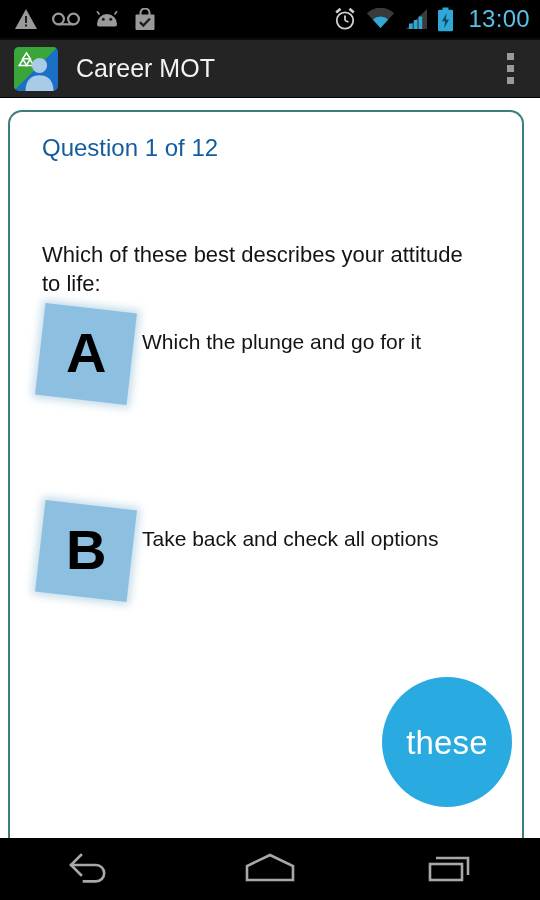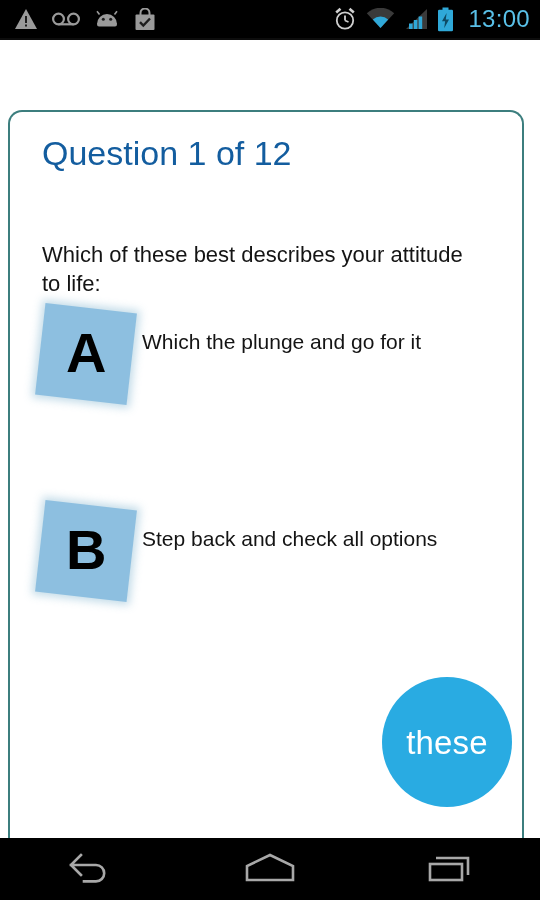--- a/index.html
+++ b/index.html
@@ -78,21 +78,21 @@
     left:8px; top:110px;
     width:516px; height:728px;
     background:#ffffff;
     border:2px solid #3c7e7e;
     border-bottom:none;
     border-radius:14px 14px 0 0;
     overflow:hidden;
   }
   .q-title {
     position:absolute; left:32px; top:24px;
-    color:#135d9f; font-size:34px; line-height:1;
+    color:#135d9f; font-size:24px; line-height:1;
     white-space:nowrap;
   }
   .q-text {
     position:absolute; left:32px; top:84px;
     width:442px;
     color:#141414; font-size:22px; line-height:1.32;margin-top:44px;
   }
 
   
   .option { position:absolute; left:0; width:100%; height:130px; }
@@ -218,20 +218,45 @@
         <rect x="5.5" y="0.5" width="6" height="2.5" fill="#2fa8d8"></rect>
         <rect x="1" y="2.8" width="15" height="21.5" rx="1.2" fill="#2fa8d8"></rect>
         <path d="M9.6 6 L5 14.2 L8.1 14.2 L7.2 21.2 L12 12.6 L8.8 12.6 Z" fill="#0e4a63"></path>
       </svg>
 
       <div class="status-clock">13:00</div>
     </div>
   </div>
   <div class="status-underline"></div>
 
+  <div class="action-bar">
+
+    <div class="app-icon">
+      <div class="green-wedge"></div>
+      <svg width="44" height="44" viewBox="0 0 44 44">
+
+        <g fill="none" stroke="#ffffff" stroke-width="1.5">
+          <path d="M9 12.5 L5.2 18.5 L12.8 18.5 Z"></path>
+          <path d="M16 12.5 L12.2 18.5 L19.8 18.5 Z"></path>
+          <path d="M12.5 5.8 L8.7 11.8 L16.3 11.8 Z"></path>
+        </g>
+
+        <circle cx="25.5" cy="18.5" r="7.6" fill="#a9cbe8"></circle>
+        <path d="M11.5 44 C11.5 32.5 18 28.2 25.5 28.2 C33 28.2 39.5 32.5 39.5 44 Z" fill="#a9cbe8"></path>
+      </svg>
+    </div>
+
+    <div class="app-title">Career MOT</div>
+
+    <div class="overflow-btn">
+      <i></i>
+      <i></i>
+      <i></i>
+    </div>
+  </div>
 
   <div class="card">
 
     <div class="q-title">Question 1 of 12</div>
     <div class="q-text">Which of these best describes your attitude to life:</div>
 
     <div class="option option-a">
       <div class="tile-wrap">
         <div class="tile">
           <span>A</span>
@@ -239,21 +264,21 @@
       </div>
       <div class="opt-label">Which the plunge and go for it</div>
     </div>
 
     <div class="option option-b">
       <div class="tile-wrap">
         <div class="tile">
           <span>B</span>
         </div>
       </div>
-      <div class="opt-label">Step back and check all options</div>
+      <div class="opt-label">Take back and check all options</div>
     </div>
 
     <div class="back-btn">
       <span>these</span>
     </div>
 
   </div>
 
   <div class="nav-bar">
 

